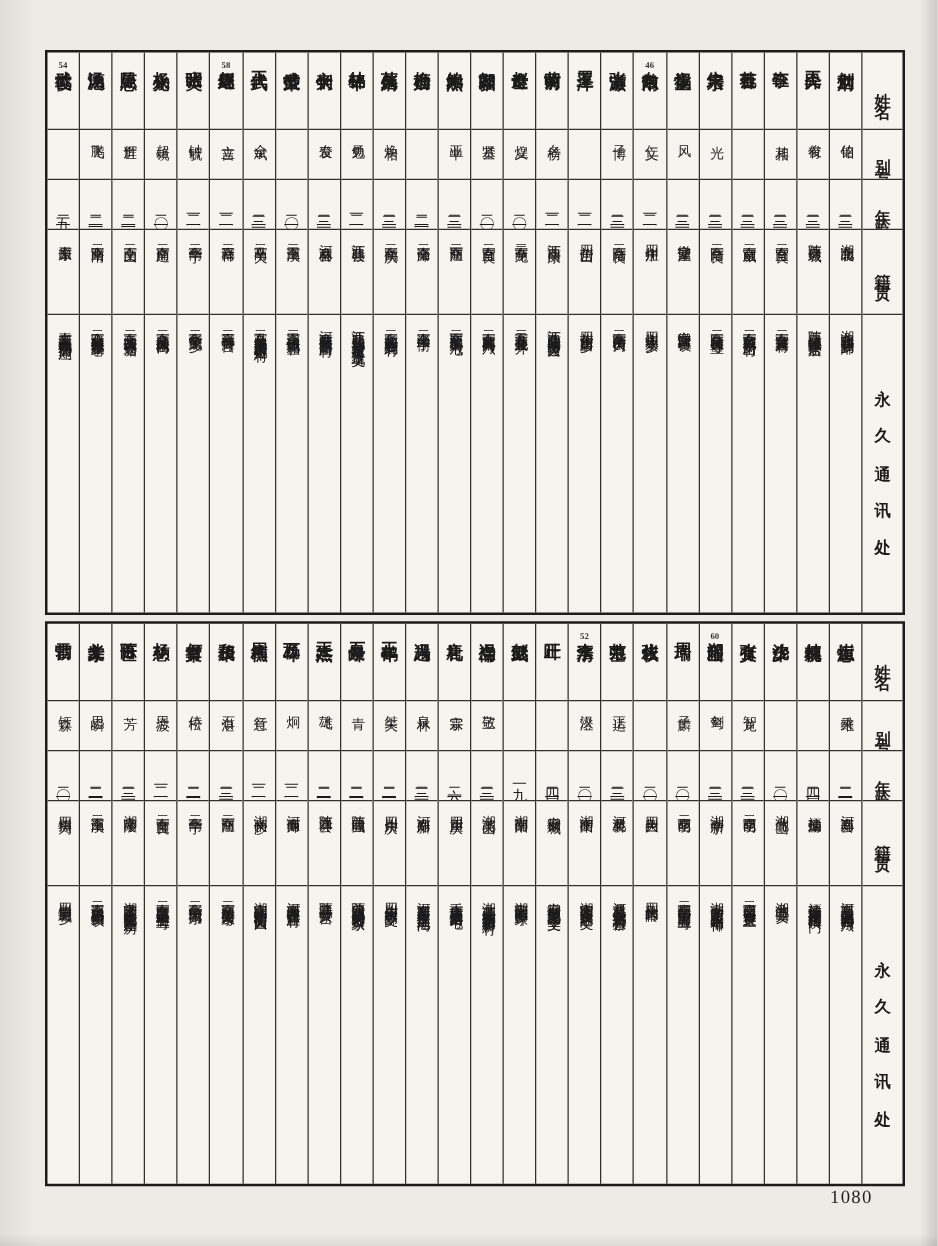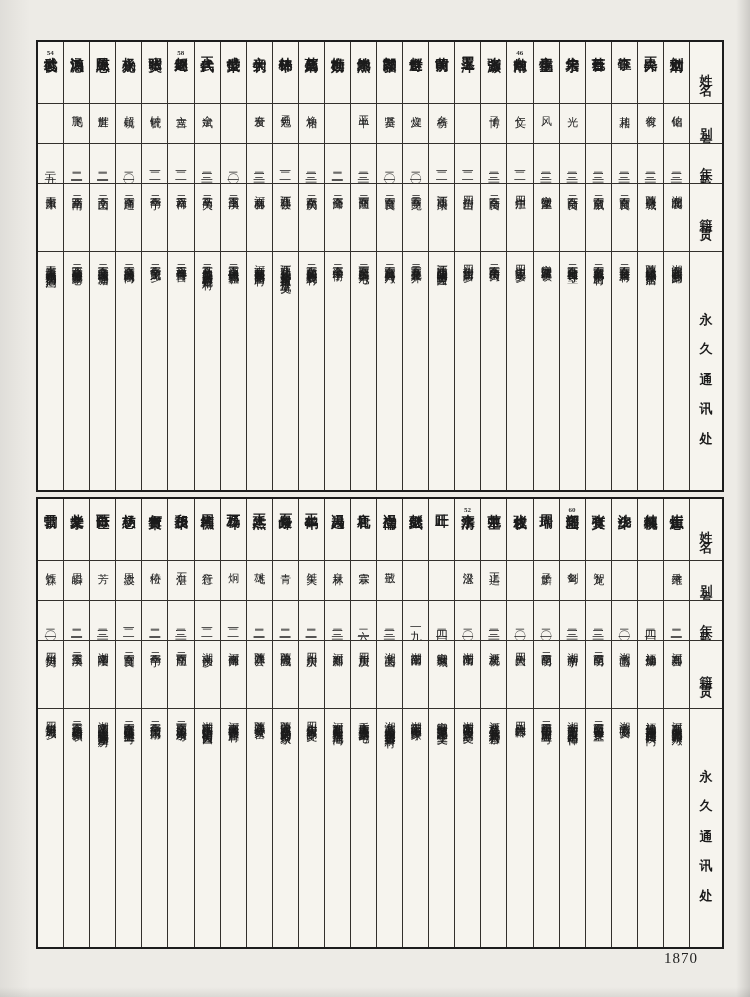--- a/index.html
+++ b/index.html
@@ -956,13 +956,13 @@
       </div>
       <div class="cell r3">
         <span class="vtext">四川犍为</span>
       </div>
       <div class="cell r4">
         <span class="vtext">四川犍为罗城乡</span>
       </div>
     </div>
   </div>
 
-<div class="page-number">1870</div>
+<div class="page-number">1080</div>
 
 </body></html>

